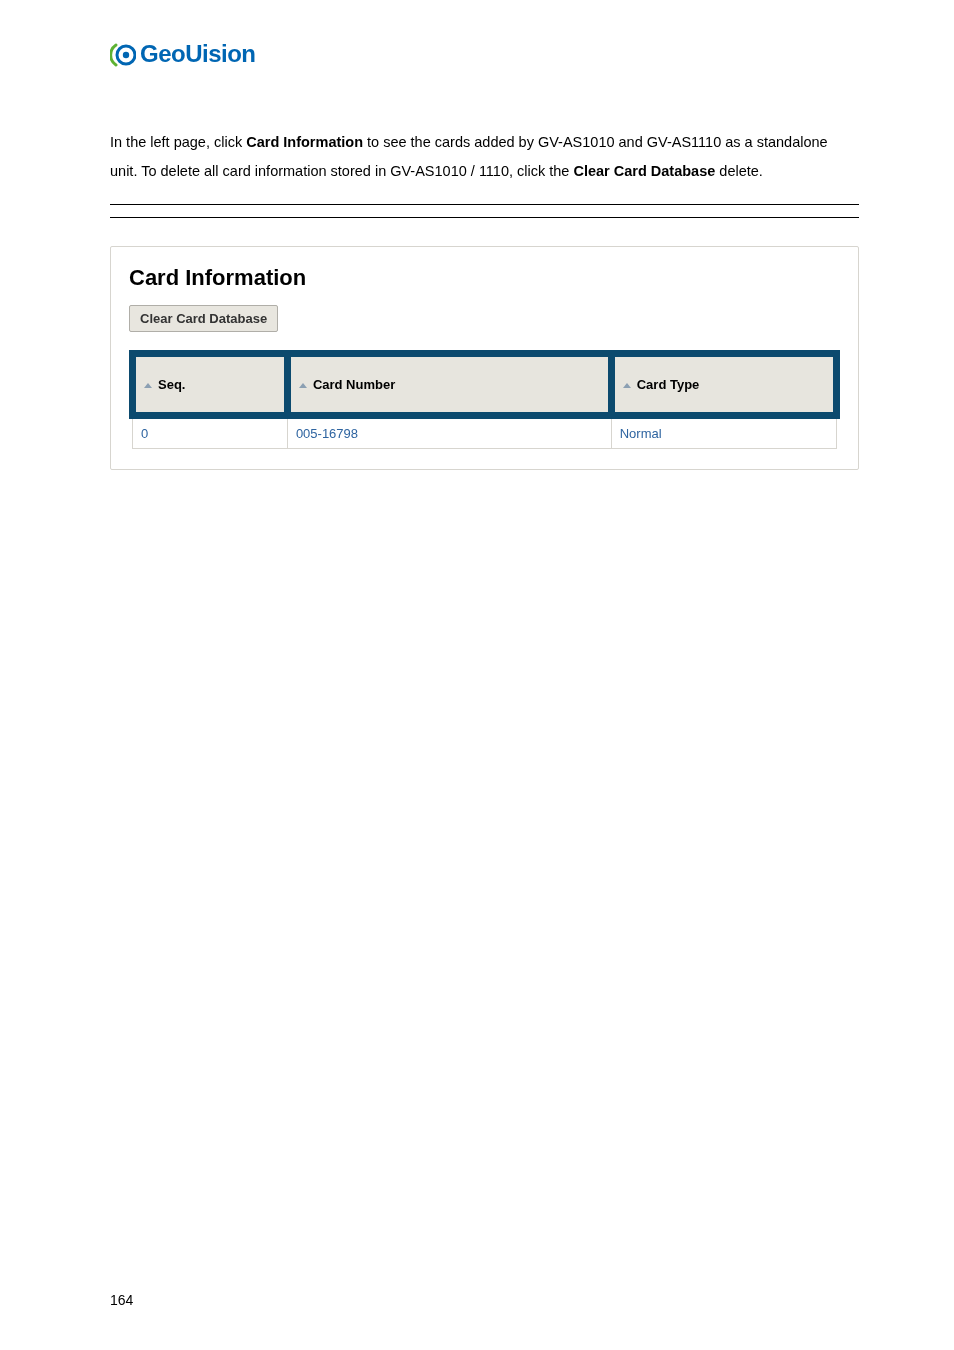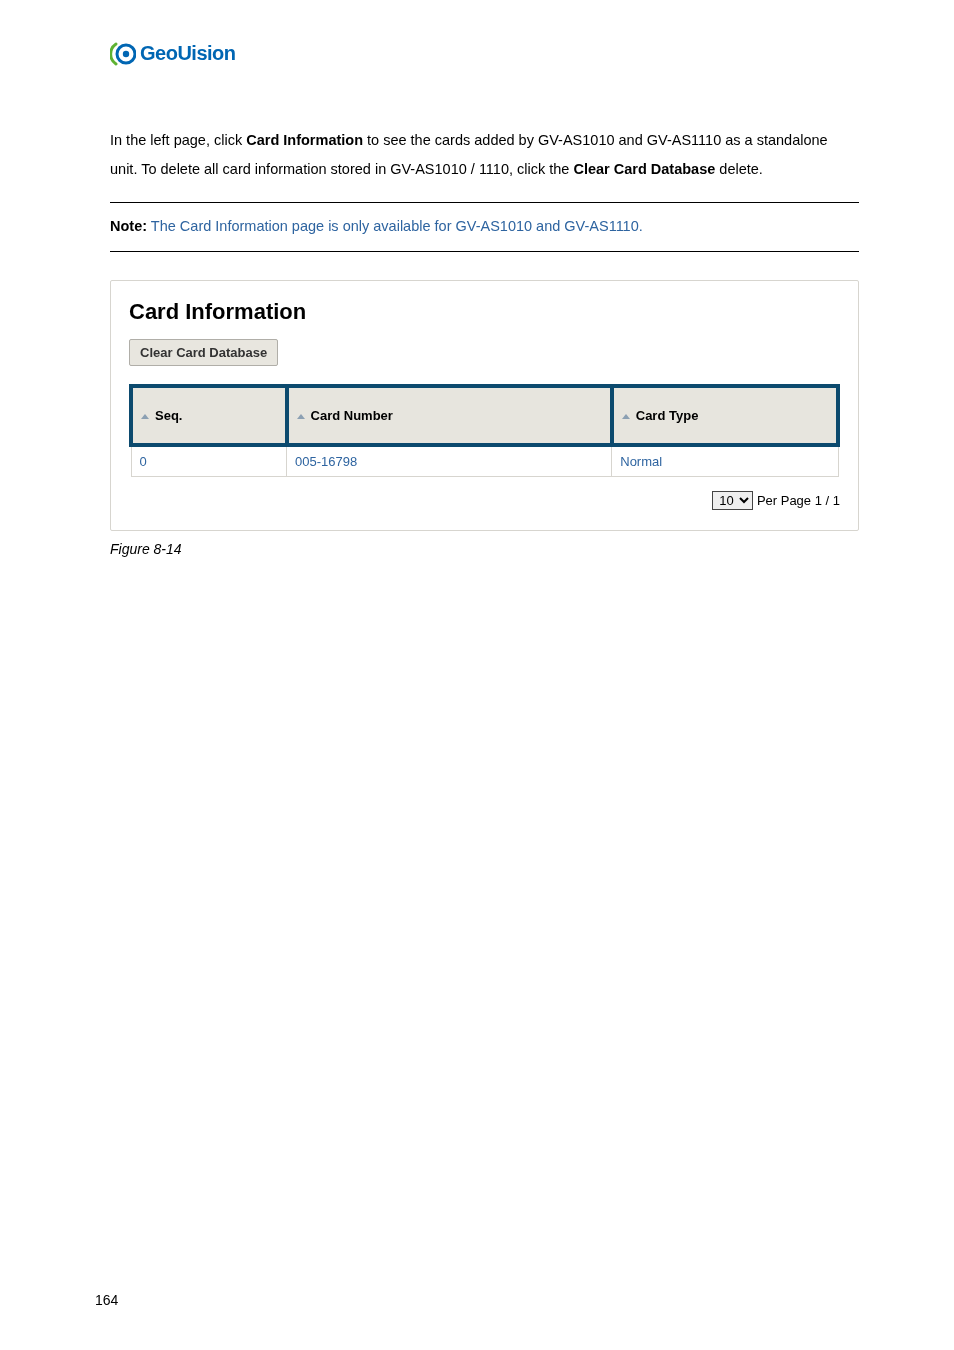--- a/index.html
+++ b/index.html
@@ -23,21 +23,21 @@
   }
   .logo-mark {
     width: 26px;
     height: 26px;
     position: relative;
     margin-right: 4px;
   }
   .logo-mark svg { display:block; }
   .logo-text {
     font-weight: bold;
-    font-size: 20px;
+    font-size: 24px;
     color: #0066b3;
     letter-spacing: -0.5px;
   }
   .logo-tm {
     font-size: 8px;
     color: #888;
     margin-left: 2px;
     align-self: flex-start;
     margin-top: 6px;
   }
@@ -100,21 +100,21 @@
   .db-label { font-weight: bold; }
 
   .card-table {
     width: 100%;
     border-collapse: collapse;
     margin-top: 18px;
     font-size: 13px;
   }
   .card-table th {
     background: #e7e5de;
-    border: 4px solid #0c4a6e;
+    border: 7px solid #0c4a6e;
     padding: 20px 8px;
     text-align: left;
     font-weight: bold;
     position: relative;
   }
   .sort-mark {
     display: inline-block;
     width: 0; height: 0;
     border-left: 4px solid transparent;
     border-right: 4px solid transparent;
@@ -141,21 +141,21 @@
 
   .figure-caption {
     font-size: 14px;
     font-style: italic;
     margin-top: 10px;
   }
 
   .page-num {
     position: absolute;
     bottom: 42px;
-    left: 95px;
+    left: 110px;
     font-size: 14px;
   }
 </style>
 </head>
 <body>
 
 <div class="page">
 
   <div class="logo">
     <span class="logo-mark">
@@ -168,23 +168,20 @@
     <span class="logo-text">GeoUision</span>
     <span class="logo-tm"></span>
   </div>
 
 
   <div class="para">
     <span>In the left page, click </span><span class="bold">Card Information</span><span> to see the cards added by GV-AS1010 and GV-AS1110 as a standalone unit. To delete all card information stored in GV-AS1010 / 1110, click the </span><span class="bold">Clear Card Database</span><span> delete.</span>
   </div>
 
   <hr class="note-sep">
-  <div class="note-line">
-    <span class="note-label">Note:</span><span class="note-blue"> The Card Information page is only available for GV-AS1010 and GV-AS1110.</span>
-  </div>
   <hr class="note-sep">
 
   <div class="panel">
     <div class="panel-title">Card Information</div>
 
     <button class="btn">Clear Card Database</button>
 
 
     <table class="card-table">
       <thead>
@@ -196,23 +193,17 @@
       </thead>
       <tbody>
         <tr>
           <td>0</td>
           <td>005-16798</td>
           <td>Normal</td>
         </tr>
       </tbody>
     </table>
 
-    <div class="pager">
-      <select>
-        <option>10</option>
-      </select><span> Per Page 1 / 1</span>
-    </div>
   </div>
 
-  <div class="figure-caption">Figure 8-14</div>
 
   <div class="page-num">164</div>
 </div>
 
 </body></html>

